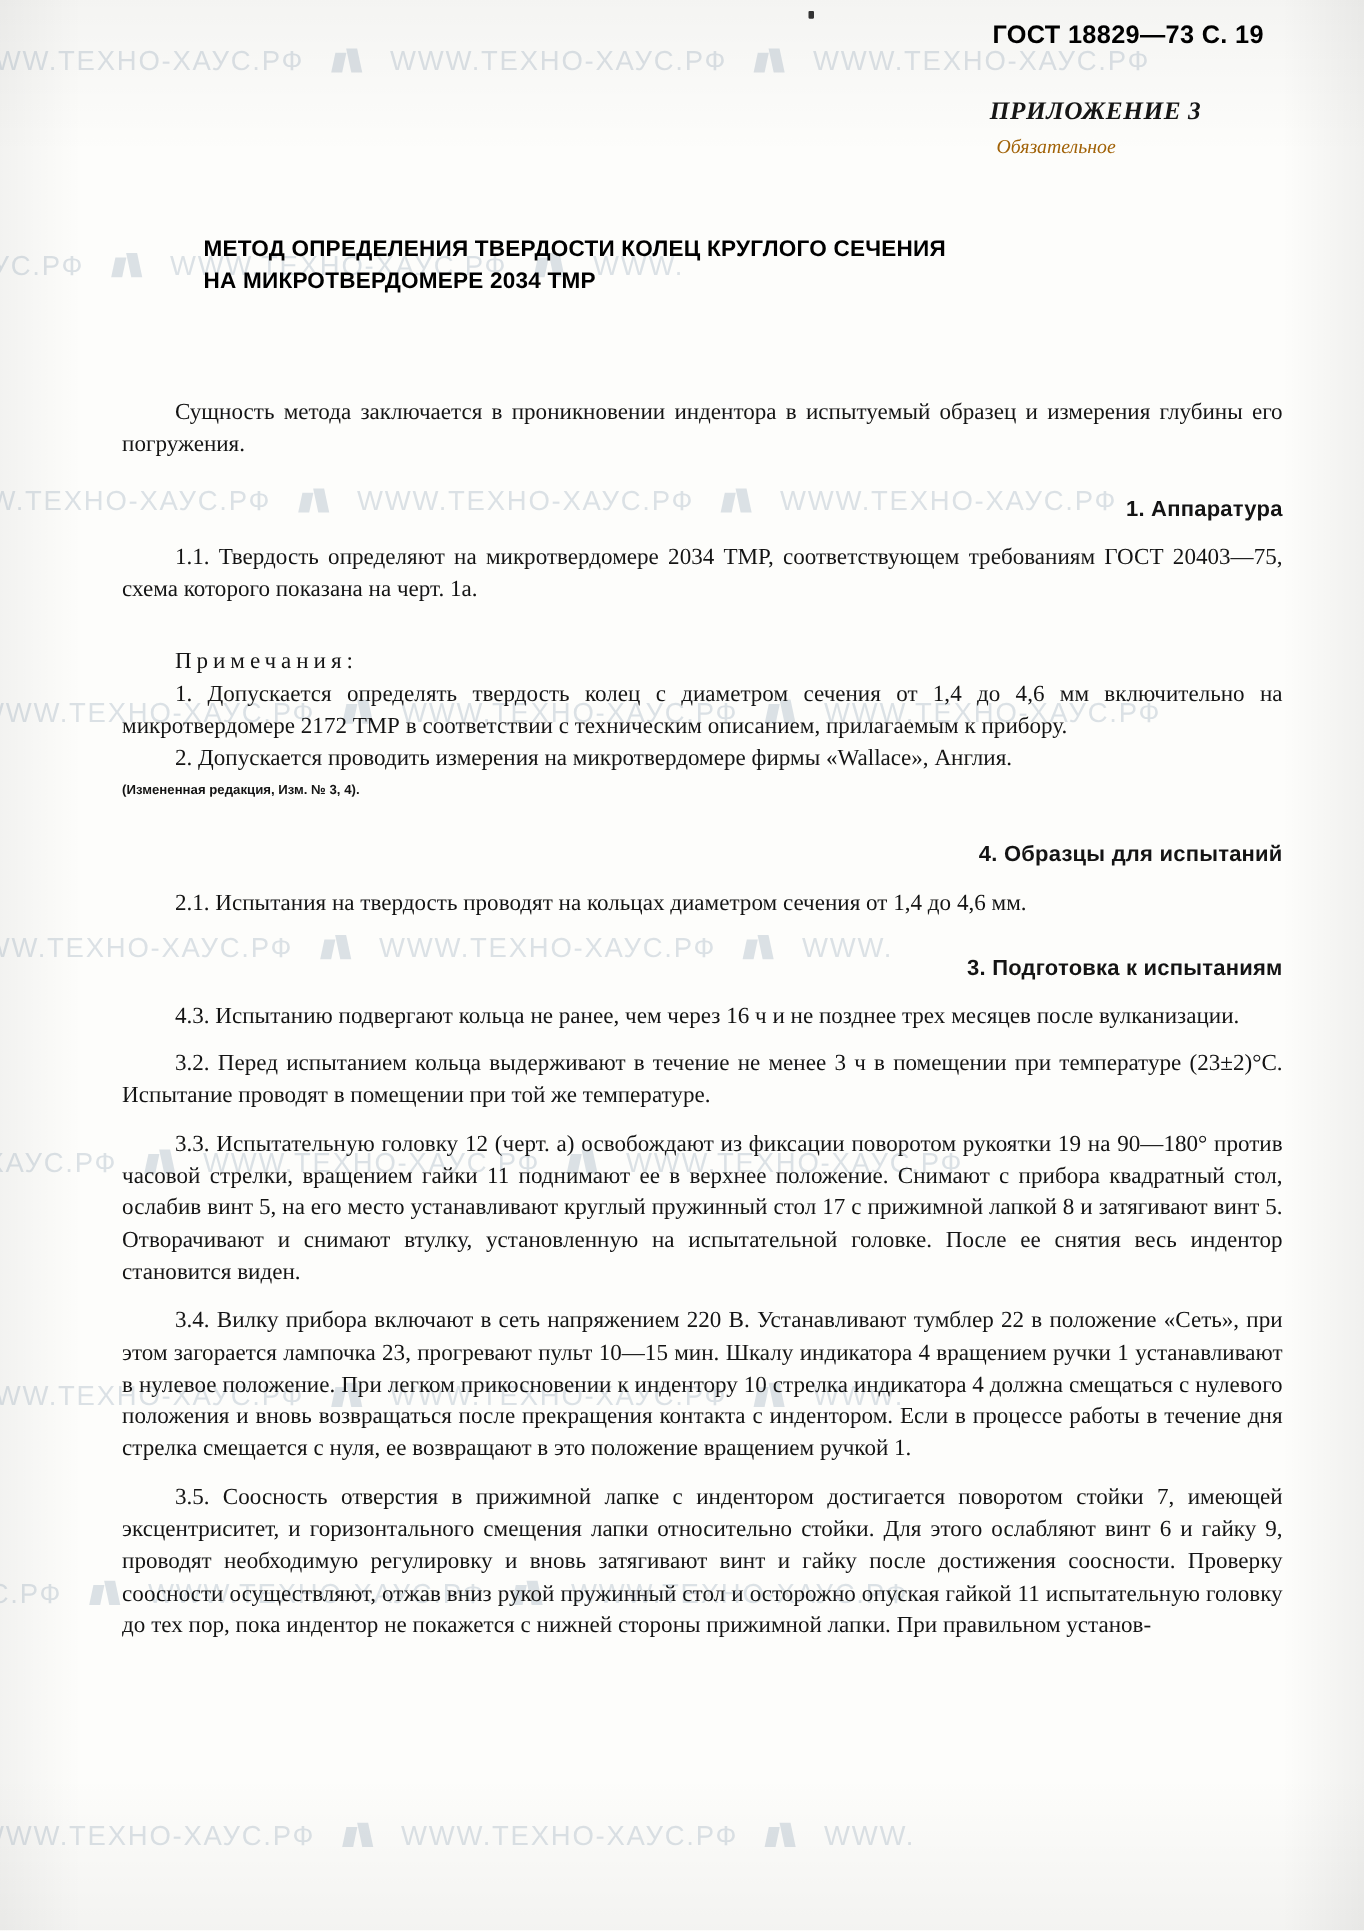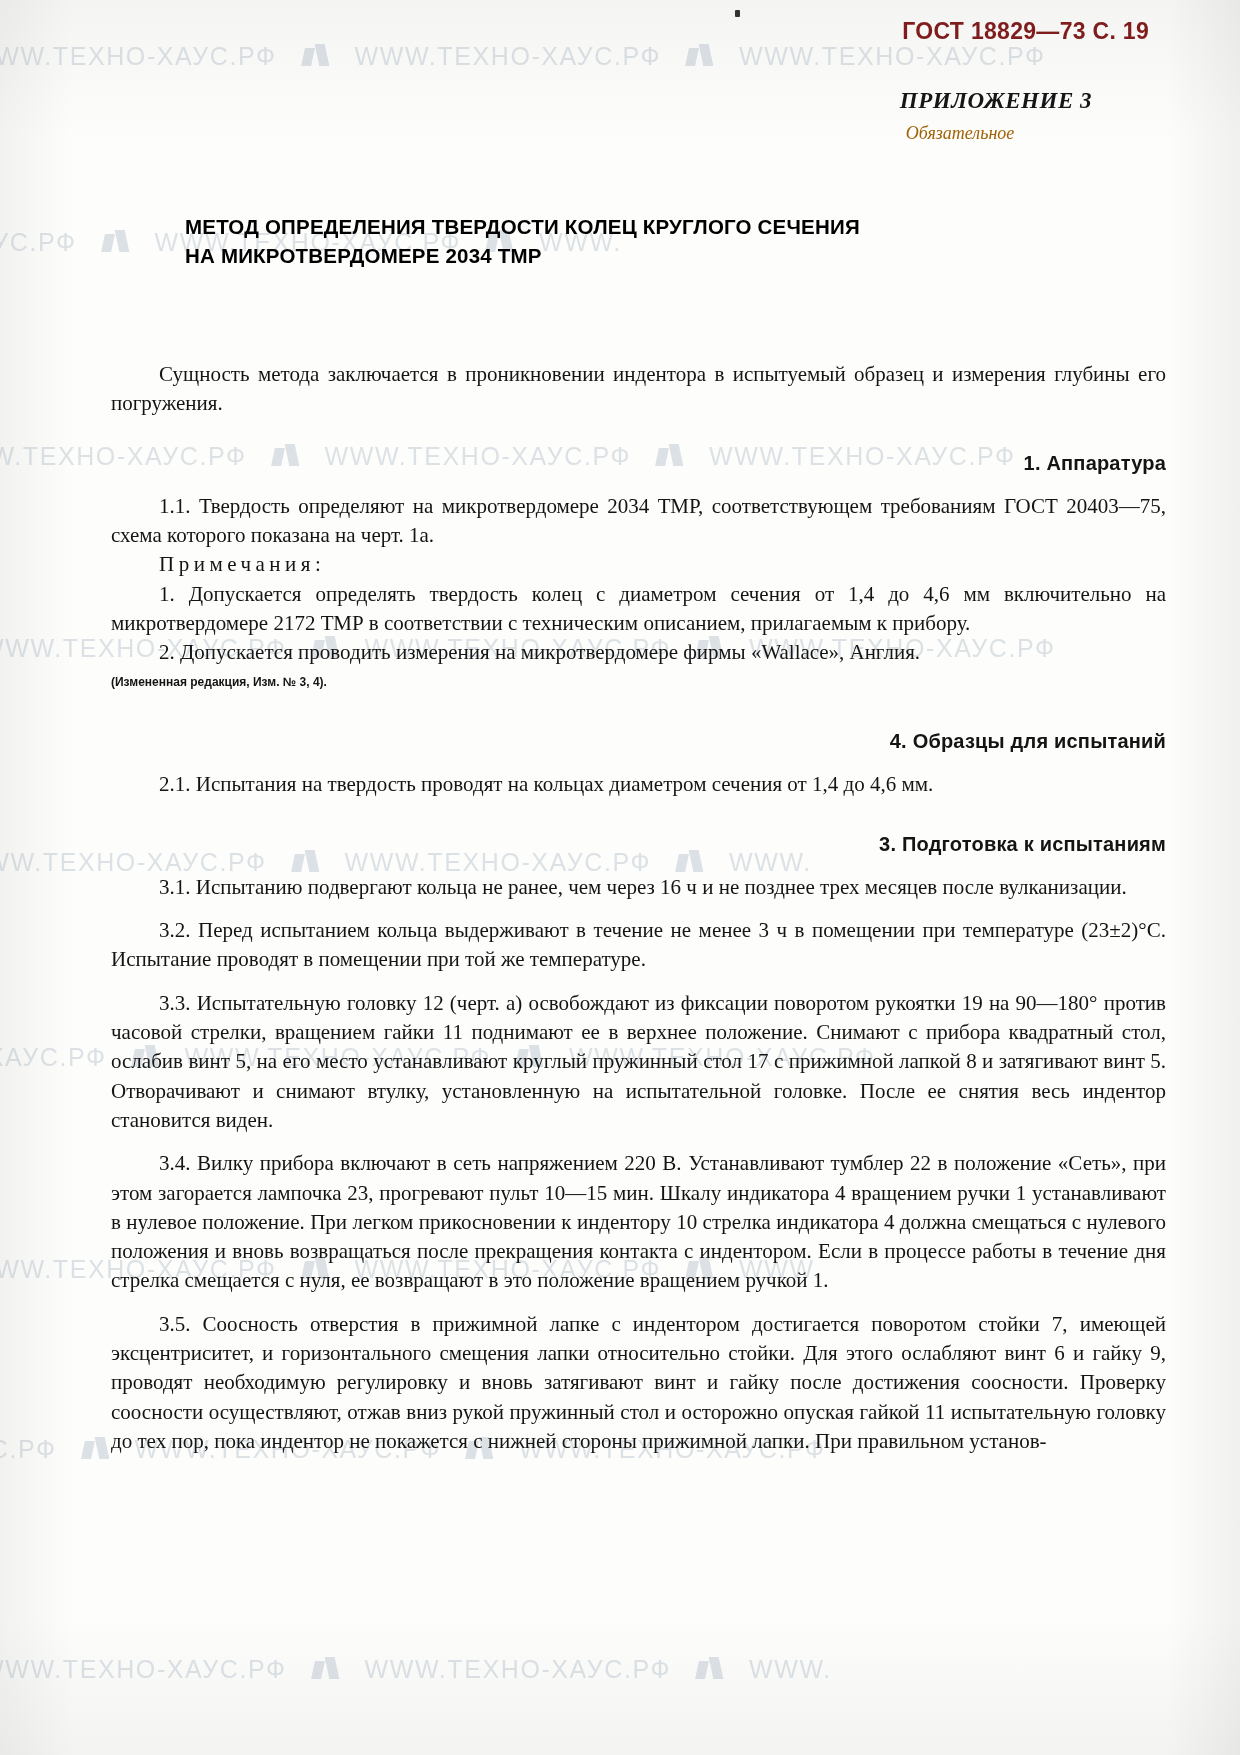--- a/index.html
+++ b/index.html
@@ -37,21 +37,21 @@
     height: 100%;
   }
   .header-line {
     position: absolute;
     top: 18px;
     right: 18px;
     font-family: "Liberation Sans", sans-serif;
     font-weight: bold;
     font-size: 23px;
     letter-spacing: 0.3px;
-    color: #7f1d1d;
+    color: #000000;
   }
   .appendix {
     position: absolute;
     top: 88px;
     right: 75px;
     text-align: left;
   }
   .appendix-title {
     font-family: "Liberation Serif", serif;
     font-style: italic;
@@ -260,35 +260,35 @@
     </div>
 
     <div class="body-text">
 
       <p class="para" style="margin-top:78px;">Сущность метода заключается в проникновении индентора в   испытуемый образец и измерения глубины его погружения.</p>
 
       <h3 class="section">1. Аппаратура</h3>
 
       <p class="para">1.1. Твердость определяют на микротвердомере 2034 ТМР, соответствующем требованиям ГОСТ 20403—75, схема которого показана на черт. 1а.</p>
 
-      <p class="para spaced" style="text-indent:48px;">Примечания:</p>
+      <p class="para spaced" style="text-indent:48px;margin-top:36px;">Примечания:</p>
 
       <p class="para">1. Допускается определять твердость колец с диаметром сечения от 1,4 до 4,6 мм включительно на микротвердомере 2172 ТМР в соответствии с техническим описанием, прилагаемым к прибору.</p>
 
       <p class="para">2. Допускается проводить измерения на микротвердомере фирмы «Wallace», Англия.</p>
 
       <p class="para bold" style="text-indent:0;">(Измененная редакция, Изм. № 3, 4).</p>
 
       <h3 class="section">4. Образцы для испытаний</h3>
 
       <p class="para">2.1. Испытания на твердость проводят на кольцах диаметром сечения от 1,4 до 4,6 мм.</p>
 
       <h3 class="section">3. Подготовка к испытаниям</h3>
 
-      <p class="para">3.1. Испытанию подвергают кольца не ранее, чем через 16 ч и не позднее трех месяцев после вулканизации.</p>
+      <p class="para">4.3. Испытанию подвергают кольца не ранее, чем через 16 ч и не позднее трех месяцев после вулканизации.</p>
 
       <p class="para gap">3.2. Перед испытанием кольца выдерживают в течение не менее 3 ч в помещении при температуре (23±2)°С. Испытание проводят в помещении   при той же температуре.</p>
 
       <p class="para gap">3.3. Испытательную головку 12 (черт. а) освобождают из фиксации поворотом рукоятки 19 на 90—180° против часовой стрелки, вращением гайки 11 поднимают ее в верхнее положение. Снимают с прибора квадратный стол, ослабив винт 5, на его место устанавливают круглый пружинный стол 17 с прижимной лапкой 8 и затягивают винт 5. Отворачивают и снимают втулку, установленную на испытательной головке. После ее снятия весь индентор становится виден.</p>
 
       <p class="para gap">3.4. Вилку прибора включают в сеть   напряжением 220 В. Устанавливают тумблер 22 в положение «Сеть», при этом загорается лампочка 23, прогревают пульт 10—15 мин. Шкалу индикатора 4 вращением ручки 1 устанавливают в нулевое положение. При легком прикосновении к индентору 10 стрелка индикатора 4 должна смещаться с нулевого положения и вновь возвращаться после прекращения контакта с индентором. Если в процессе работы в течение дня стрелка смещается с нуля, ее возвращают в это положение вращением ручкой 1.</p>
 
       <p class="para gap">3.5. Соосность отверстия в прижимной лапке с индентором достигается поворотом стойки 7, имеющей эксцентриситет, и горизонтального смещения лапки относительно стойки. Для этого ослабляют винт 6 и гайку 9, проводят необходимую регулировку и вновь затягивают винт и гайку после достижения соосности. Проверку соосности осуществляют, отжав вниз рукой пружинный стол и осторожно опуская гайкой 11 испытательную головку до тех пор, пока индентор не покажется с нижней стороны прижимной лапки. При правильном установ-</p>
 
     </div>

